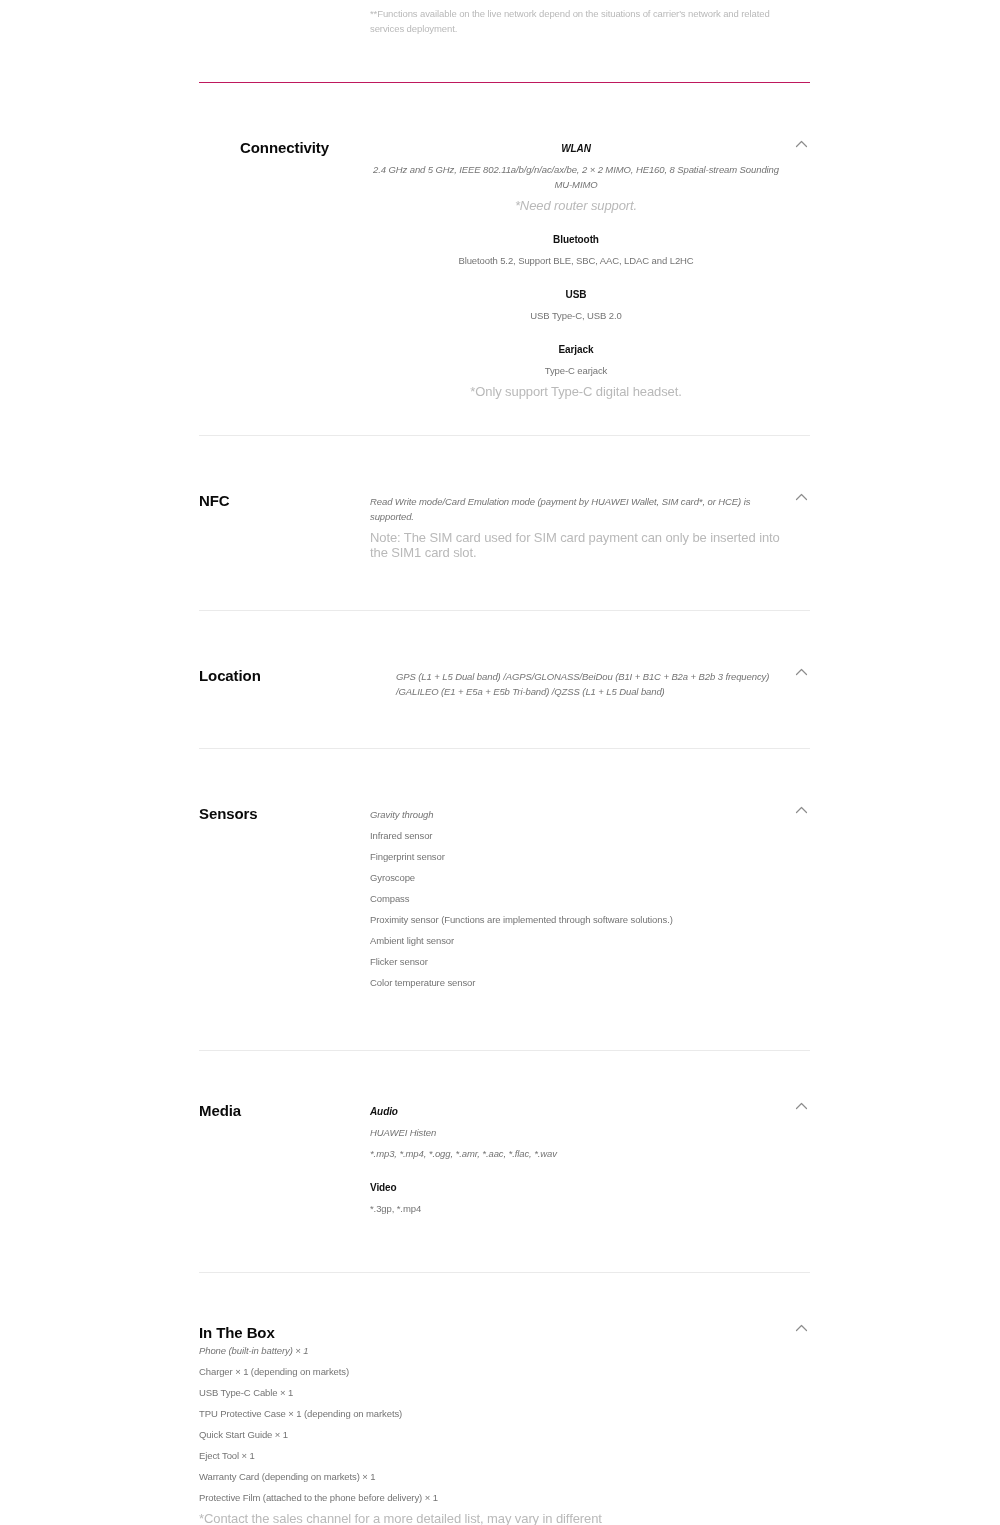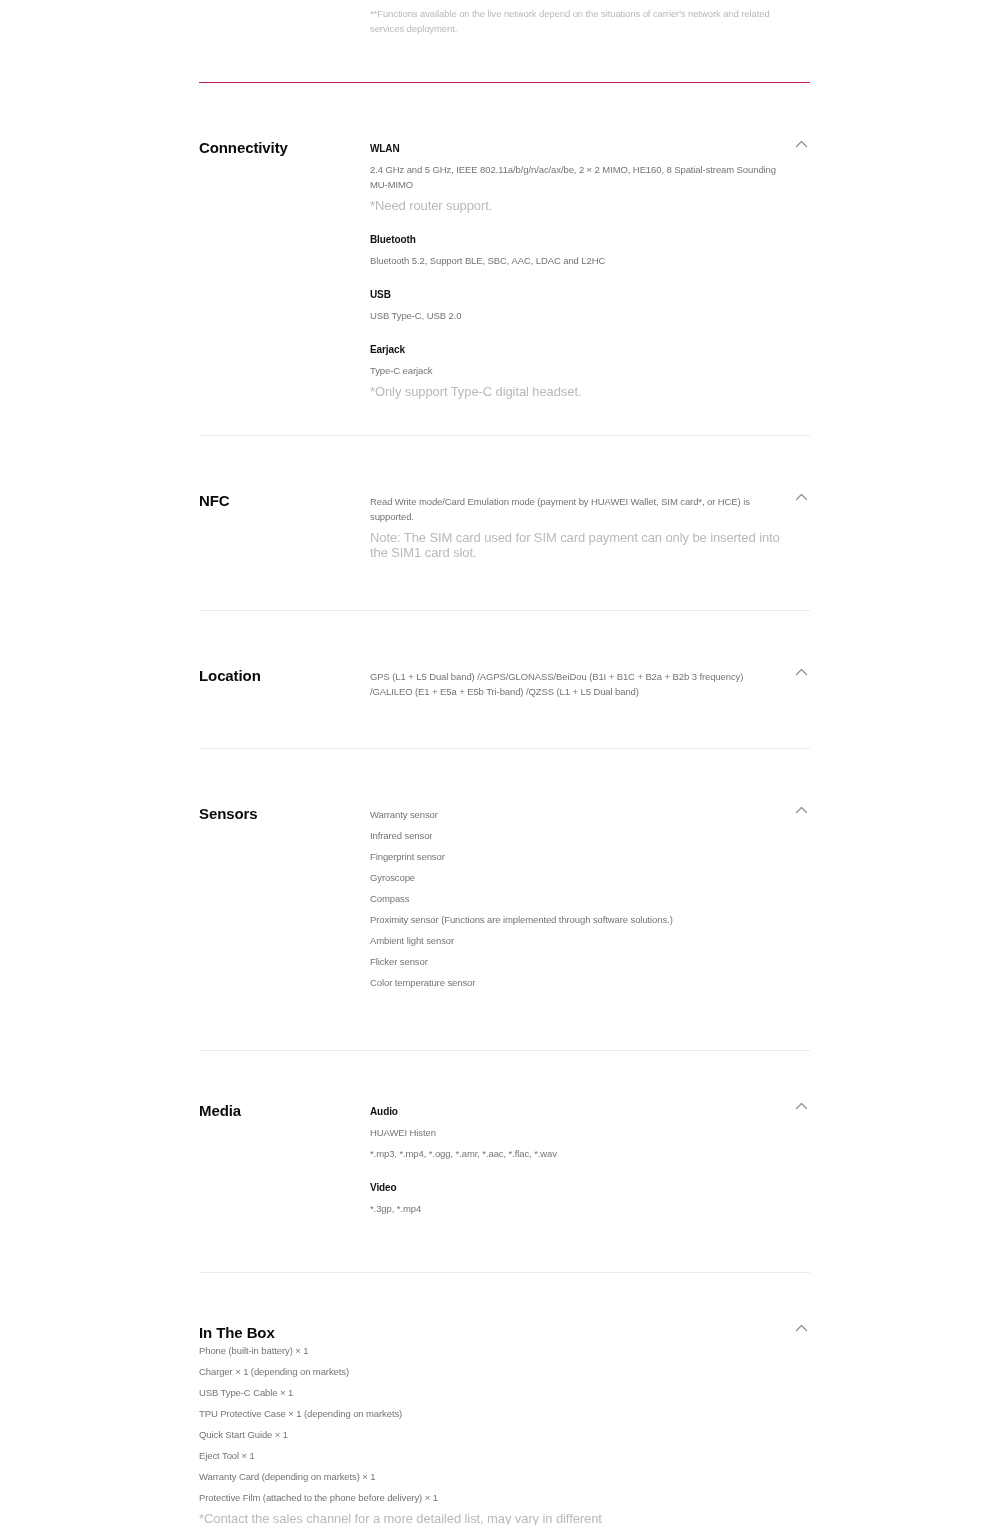--- a/index.html
+++ b/index.html
@@ -8,38 +8,38 @@
   .page { width: 1000px; height: 1525px; background: #ffffff; overflow: hidden; position: relative; }
   .container { width: 611px; margin-left: 199px; }
 
   .top-note-block { padding: 6px 0 46px 171px; border-bottom: 1px solid #be185d; }
   .top-note-block p { margin: 0; max-width: 420px; font-size: 9.5px; letter-spacing: -0.1px;
                       line-height: 15px; color: #b9b9b9; }
 
   .spec-section { display: flex; position: relative; border-bottom: 1px solid #eaeaea; }
   .spec-section.last { border-bottom: none; flex-direction: column; }
 
-  .sec-connectivity { padding: 58px 0 36px; }
+  .sec-connectivity { padding: 58px 0 36px; text-align: center; }
   .sec-nfc          { padding: 58px 0 50px; }
-  .sec-location     { padding: 58px 0 49px; }
+  .sec-location     { padding: 58px 0 49px; gap: 26px; }
   .sec-sensors      { padding: 58px 0 60px; }
   .sec-media        { padding: 53px 0 56px; }
   .sec-box          { padding: 53px 0 14px; }
 
   .spec-title { flex: none; width: 171px; margin: -3px 0 0; font-size: 15px; font-weight: 700;
                 color: #0a0a0a; letter-spacing: -0.1px; line-height: 20px; }
   .spec-content { flex: 1; max-width: 440px; padding-right: 28px; }
 
   .spec-subheader { margin: 0; font-size: 10px; font-weight: 700; color: #111111;
                     letter-spacing: -0.1px; line-height: 15px; }
   .spec-value { margin: 6px 0 0; font-size: 9.5px; letter-spacing: -0.1px; line-height: 15px;
                 color: #747474; }
   .spec-note  { margin: 6px 0 0; font-size: 13px; letter-spacing: -0.1px; line-height: 15px;
                 color: #b9b9b9; }
-  .spec-content > :first-child { margin-top: 0; }
+  .spec-content > :first-child { margin-top: 0; font-style: italic; }
   .spec-block + .spec-block { margin-top: 19px; }
   .spec-block > :first-child { margin-top: 0; }
 
   .collapse-btn { position: absolute; right: 0; top: 54px; width: 18px; height: 14px;
                   background: none; border: none; padding: 0; cursor: pointer;
                   display: flex; align-items: center; justify-content: center; }
   .sec-media .collapse-btn, .sec-box .collapse-btn { top: 48px; }
   .chevron-up-icon { display: inline-flex; }
 </style>
 </head>
@@ -108,21 +108,21 @@
           <svg width="13" height="8" viewBox="0 0 13 8">
               <path d="M1.5 6.5 L6.5 1.5 L11.5 6.5" fill="none" stroke="#8c8c8c" stroke-width="1.2" stroke-linecap="round" stroke-linejoin="round"></path>
             </svg>
         </span>
       </button>
     </section>
 
     <section class="spec-section sec-sensors">
       <h2 class="spec-title">Sensors</h2>
       <div class="spec-content">
-        <p class="spec-value">Warranty sensor</p>
+        <p class="spec-value">Gravity through</p>
         <p class="spec-value">Infrared sensor</p>
         <p class="spec-value">Fingerprint sensor</p>
         <p class="spec-value">Gyroscope</p>
         <p class="spec-value">Compass</p>
         <p class="spec-value">Proximity sensor (Functions are implemented through software solutions.)</p>
         <p class="spec-value">Ambient light sensor</p>
         <p class="spec-value">Flicker sensor</p>
         <p class="spec-value">Color temperature sensor</p>
       </div>
       <button class="collapse-btn">

